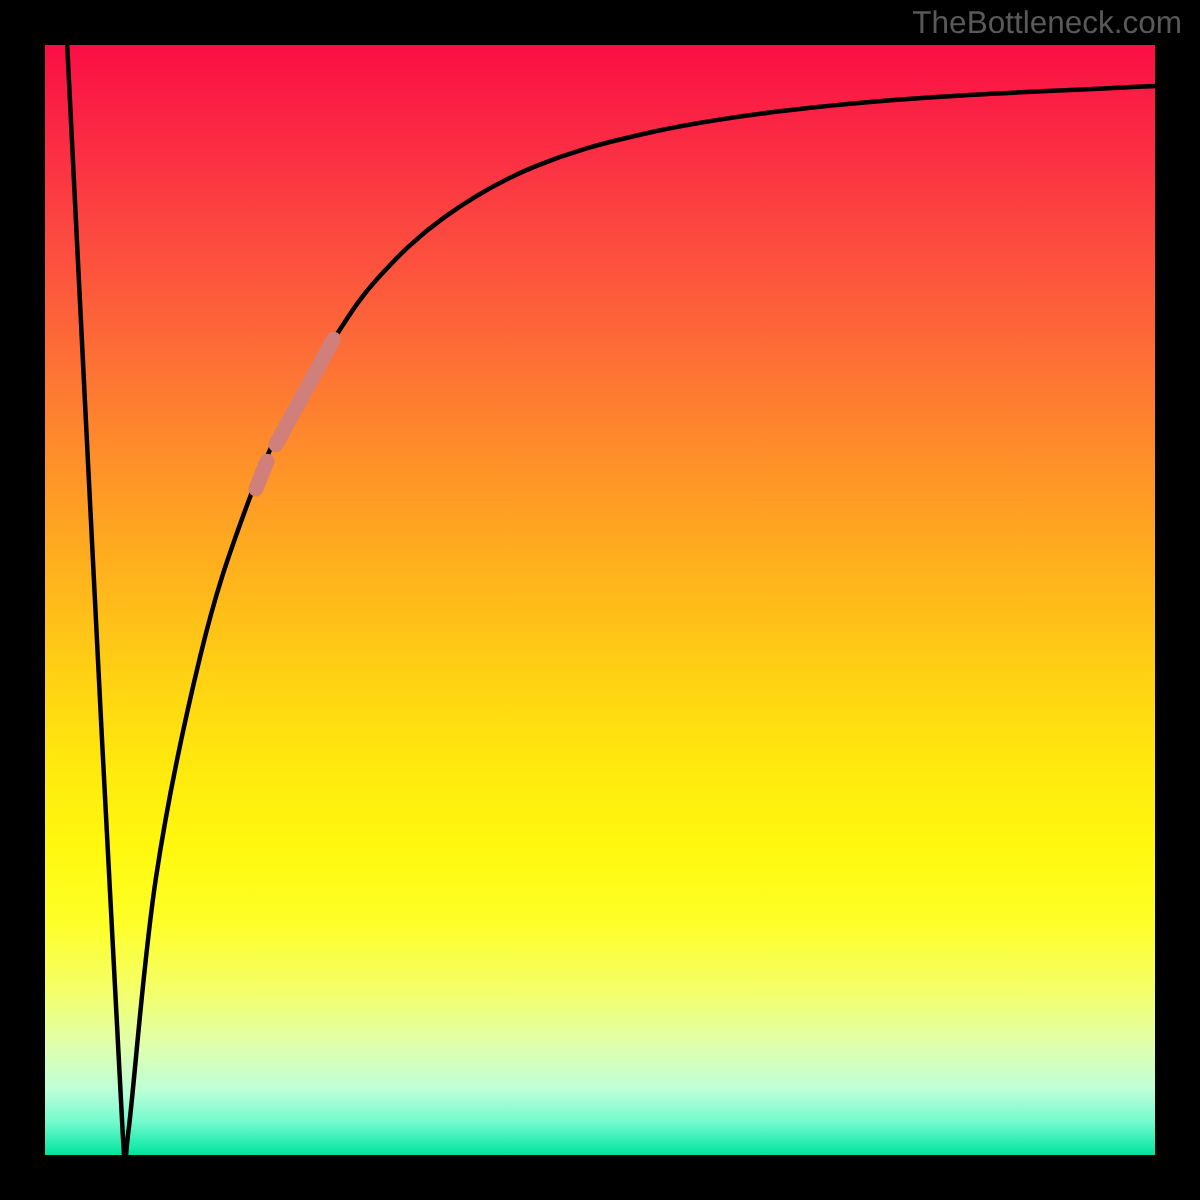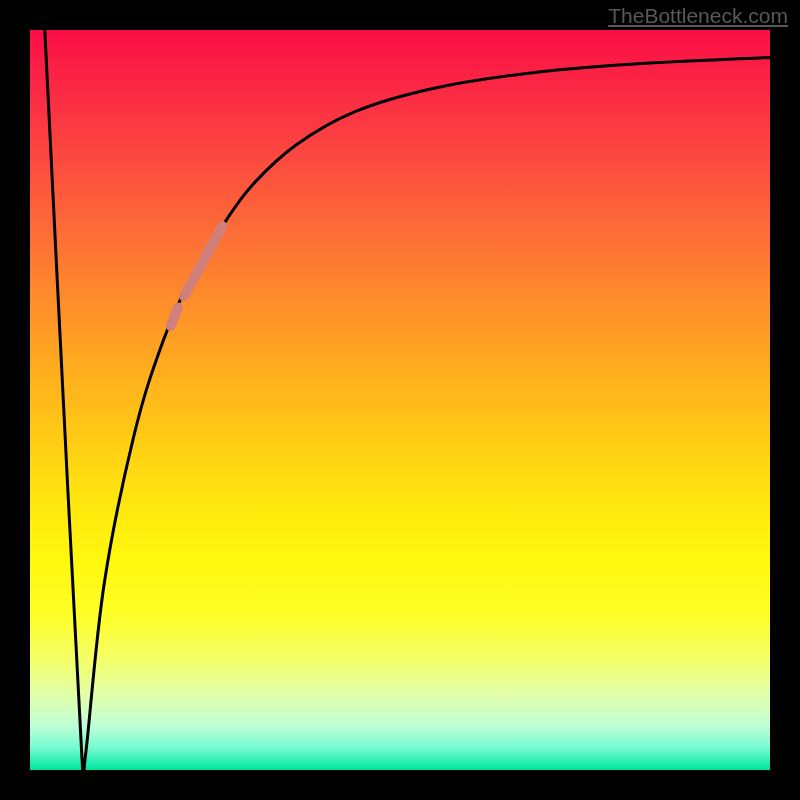--- a/index.html
+++ b/index.html
@@ -15,21 +15,20 @@
     font-family: Arial, Helvetica, sans-serif;
   }
   .attribution {
     position: absolute;
     top: 4px;
     right: 12px;
     color: #595959;
     font-size: 21px;
     font-weight: 500;
     z-index: 10;
-    text-decoration: underline;
   }
   .plot-frame {
     position: absolute;
     top: 30px;
     left: 30px;
     width: 740px;
     height: 740px;
     overflow: hidden;
   }
   .gradient-bg {

